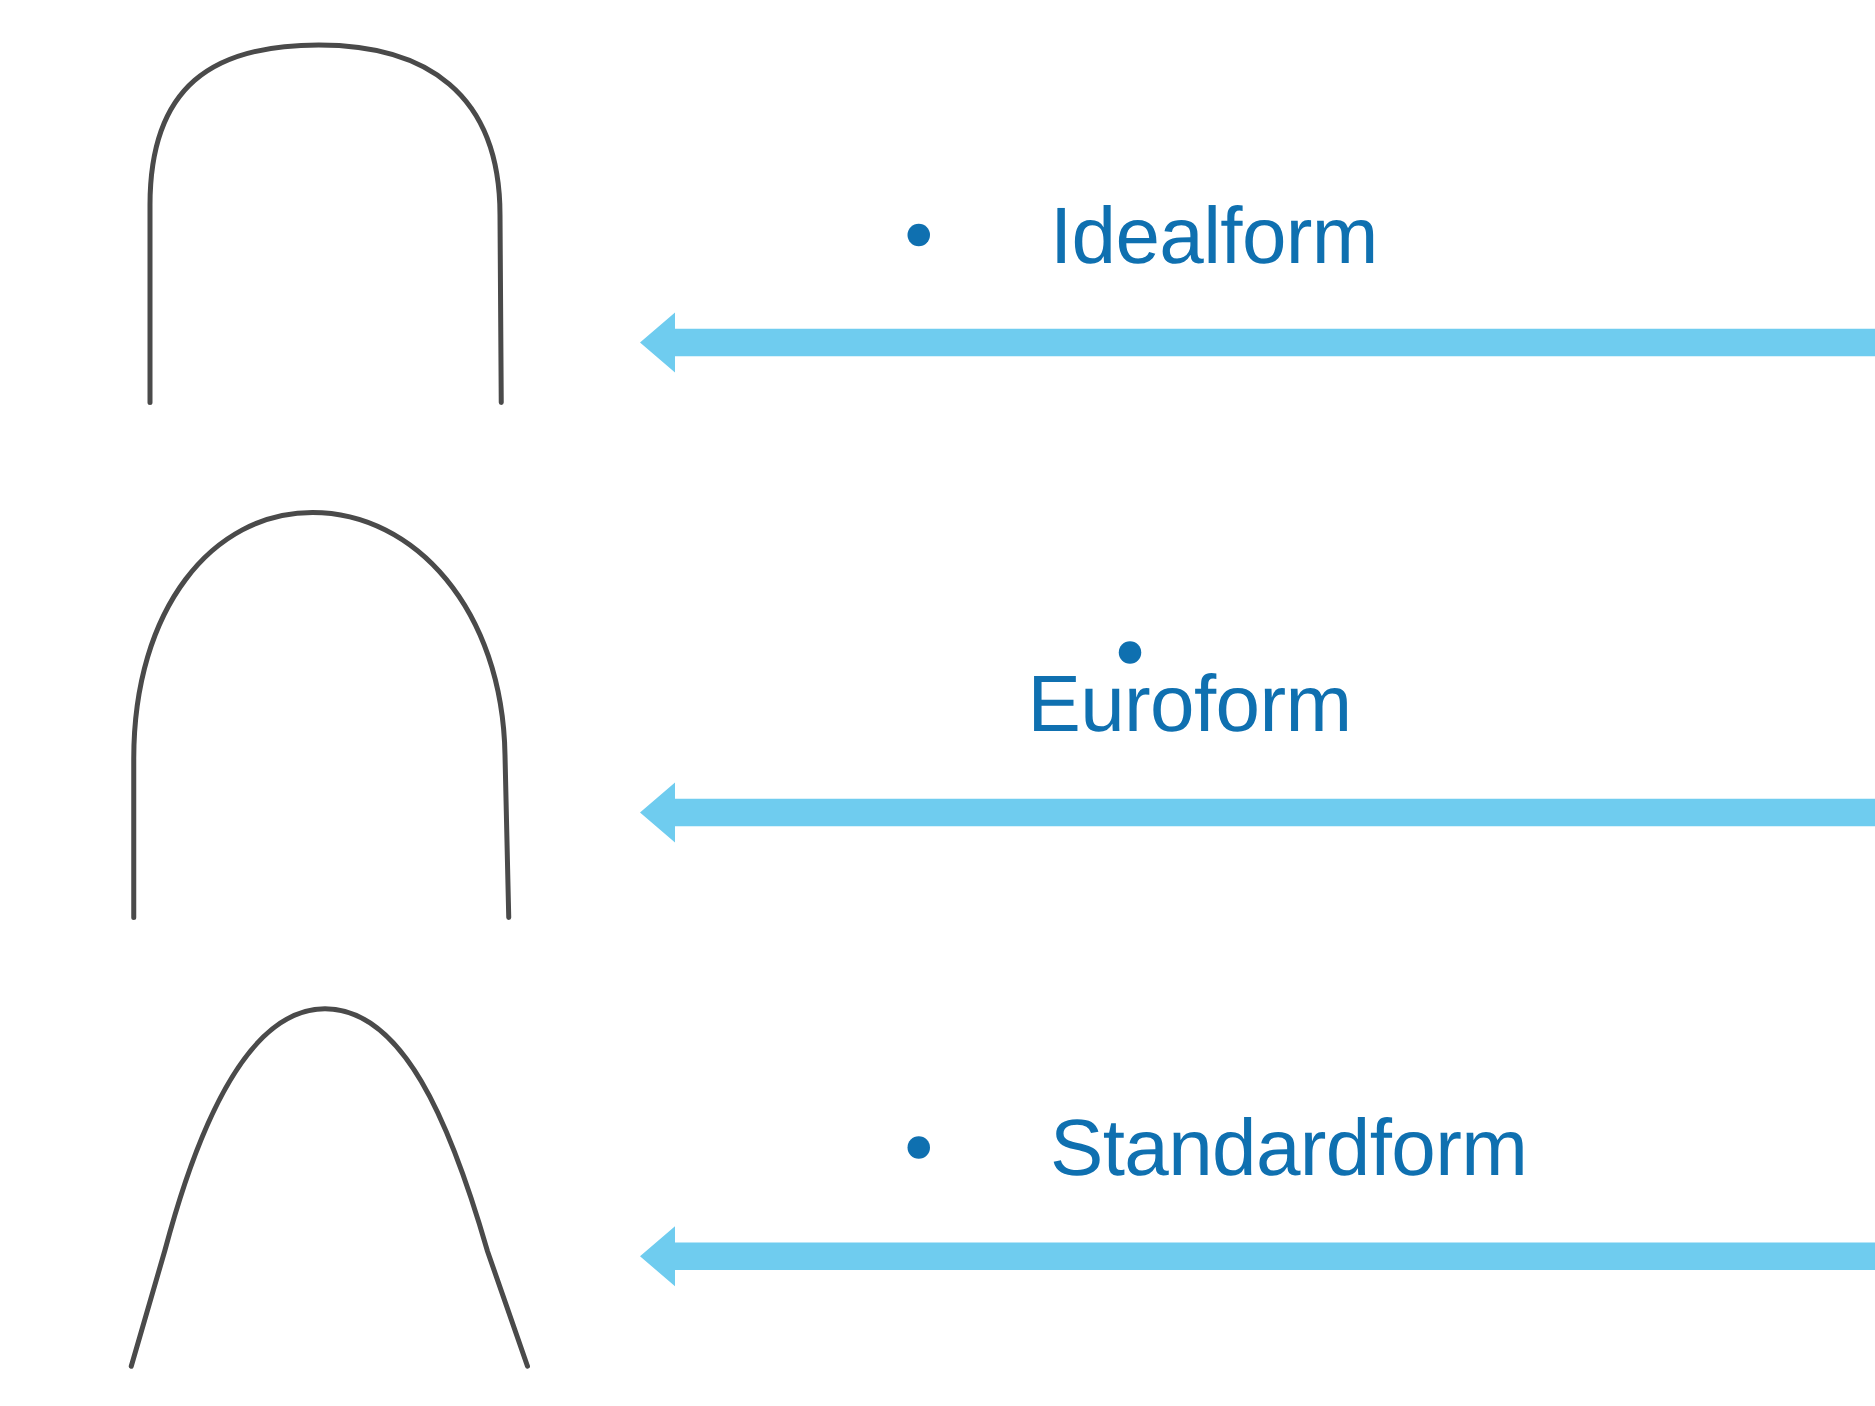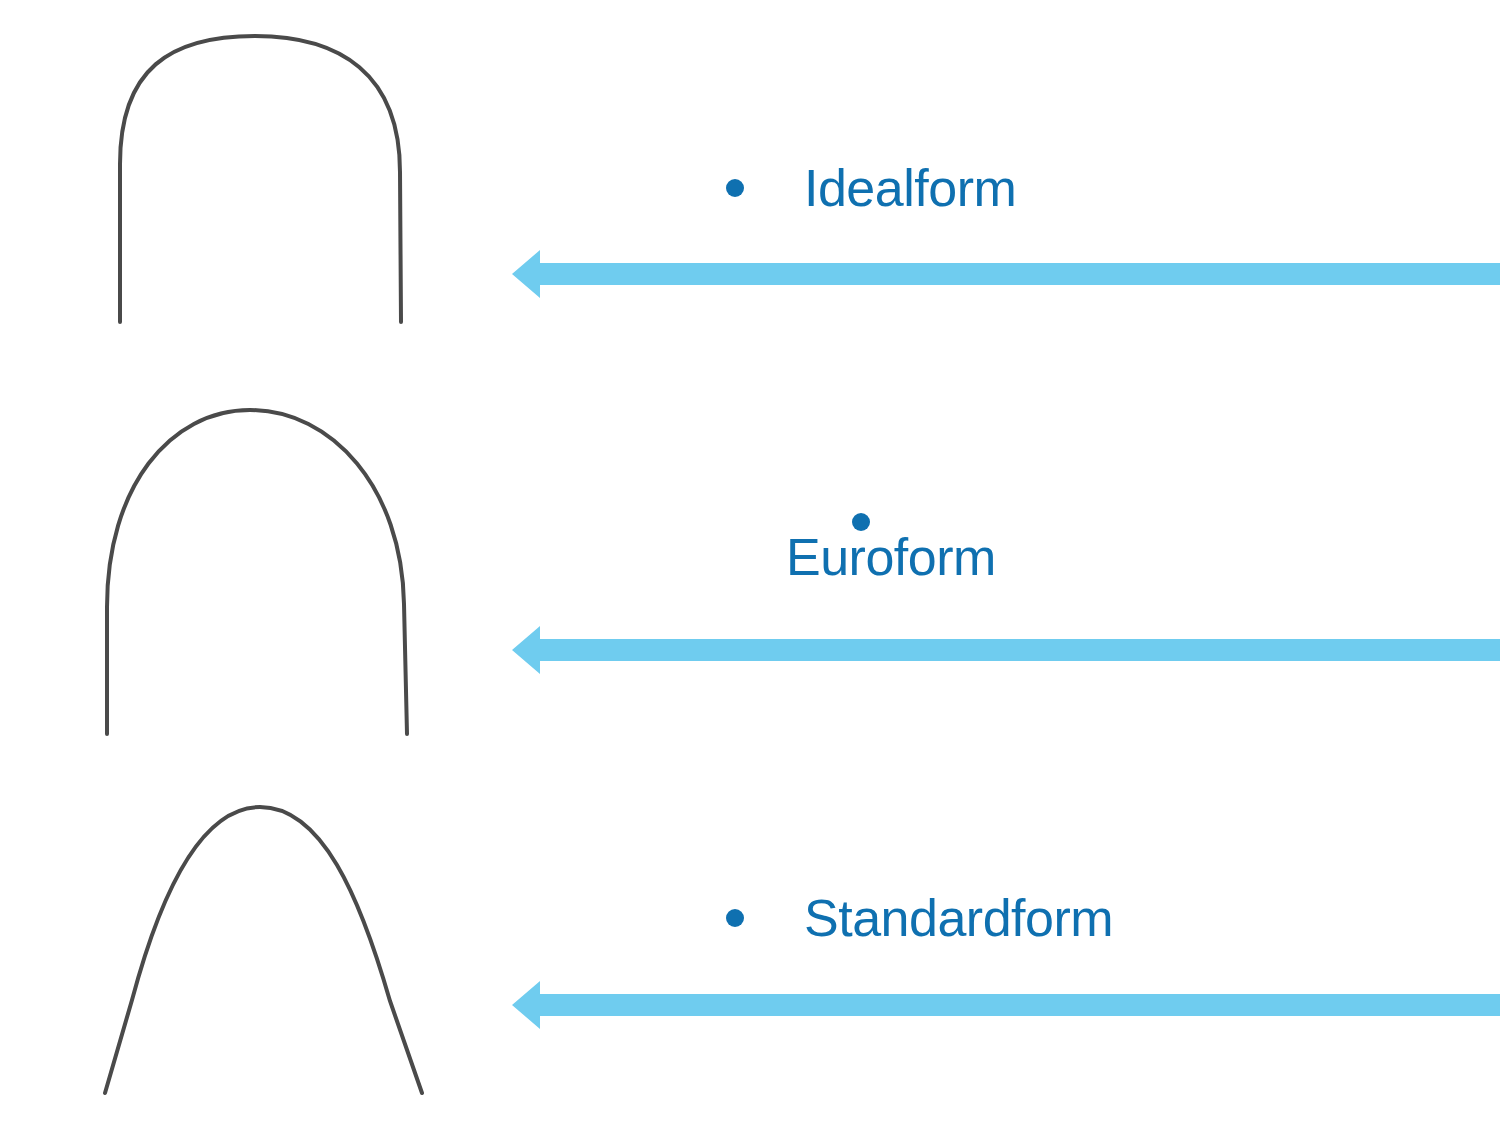--- a/index.html
+++ b/index.html
@@ -67,22 +67,22 @@
   #bullet-row-2 { top: 873px; }
 
   .bullet-dot {
     width: 18px;
     height: 18px;
     border-radius: 50%;
     background: #0f70b0;
     flex: 0 0 auto;
   }
   .bullet-label {
-    margin-left: 60px;
-    font-size: 52px;
+    margin-left: 96px;
+    font-size: 64px;
     line-height: 1;
     color: #0f70b0;
     white-space: nowrap;
     letter-spacing: -0.5px;
   }
 </style>
 </head>
 <body>
 
 <div id="slide">

